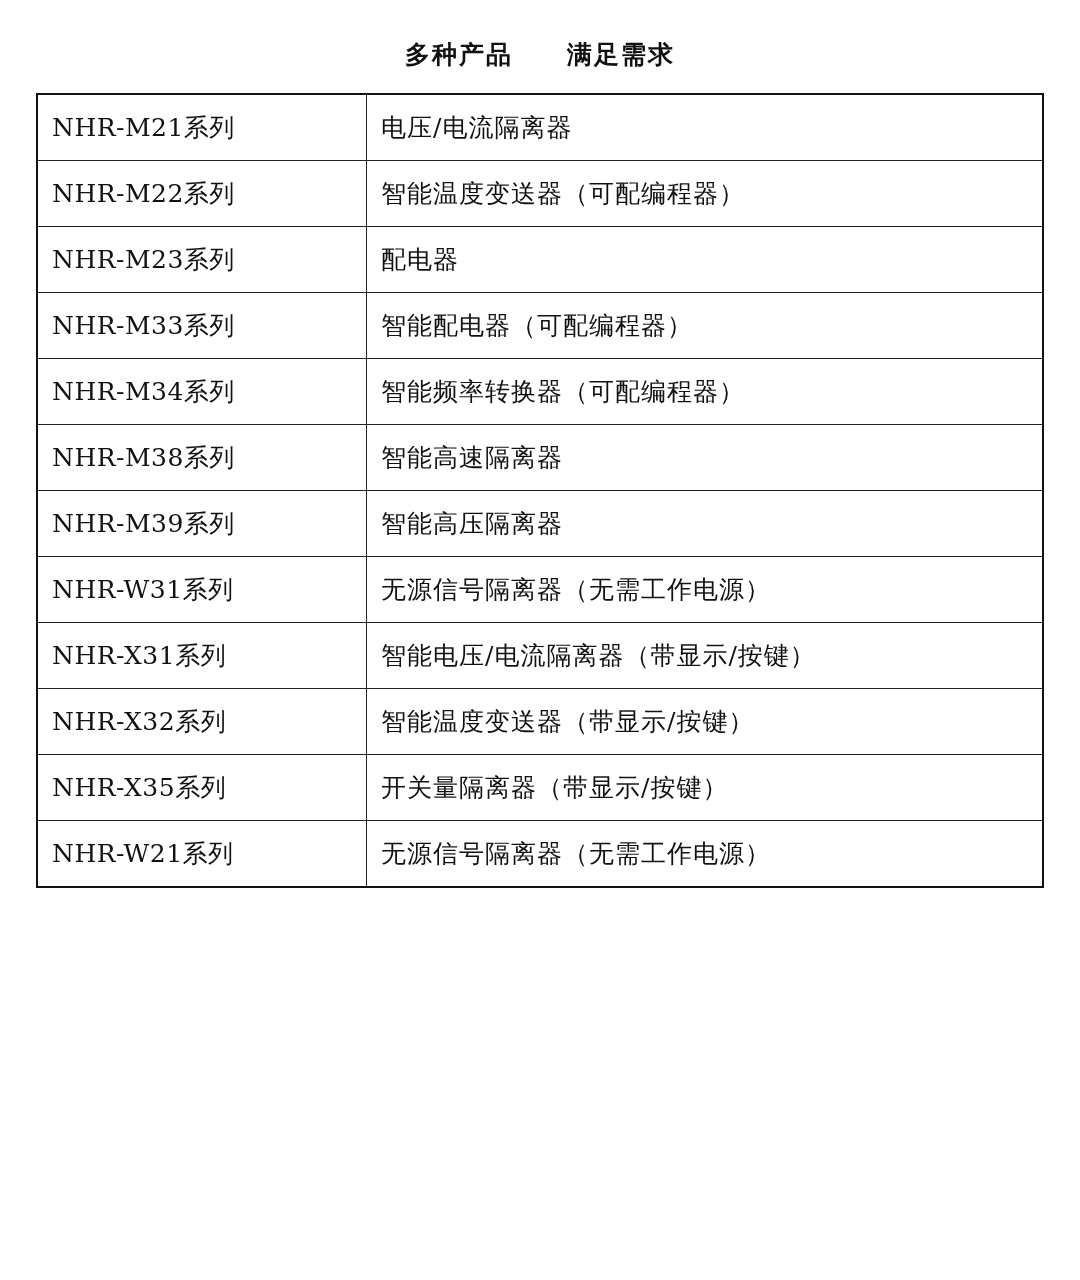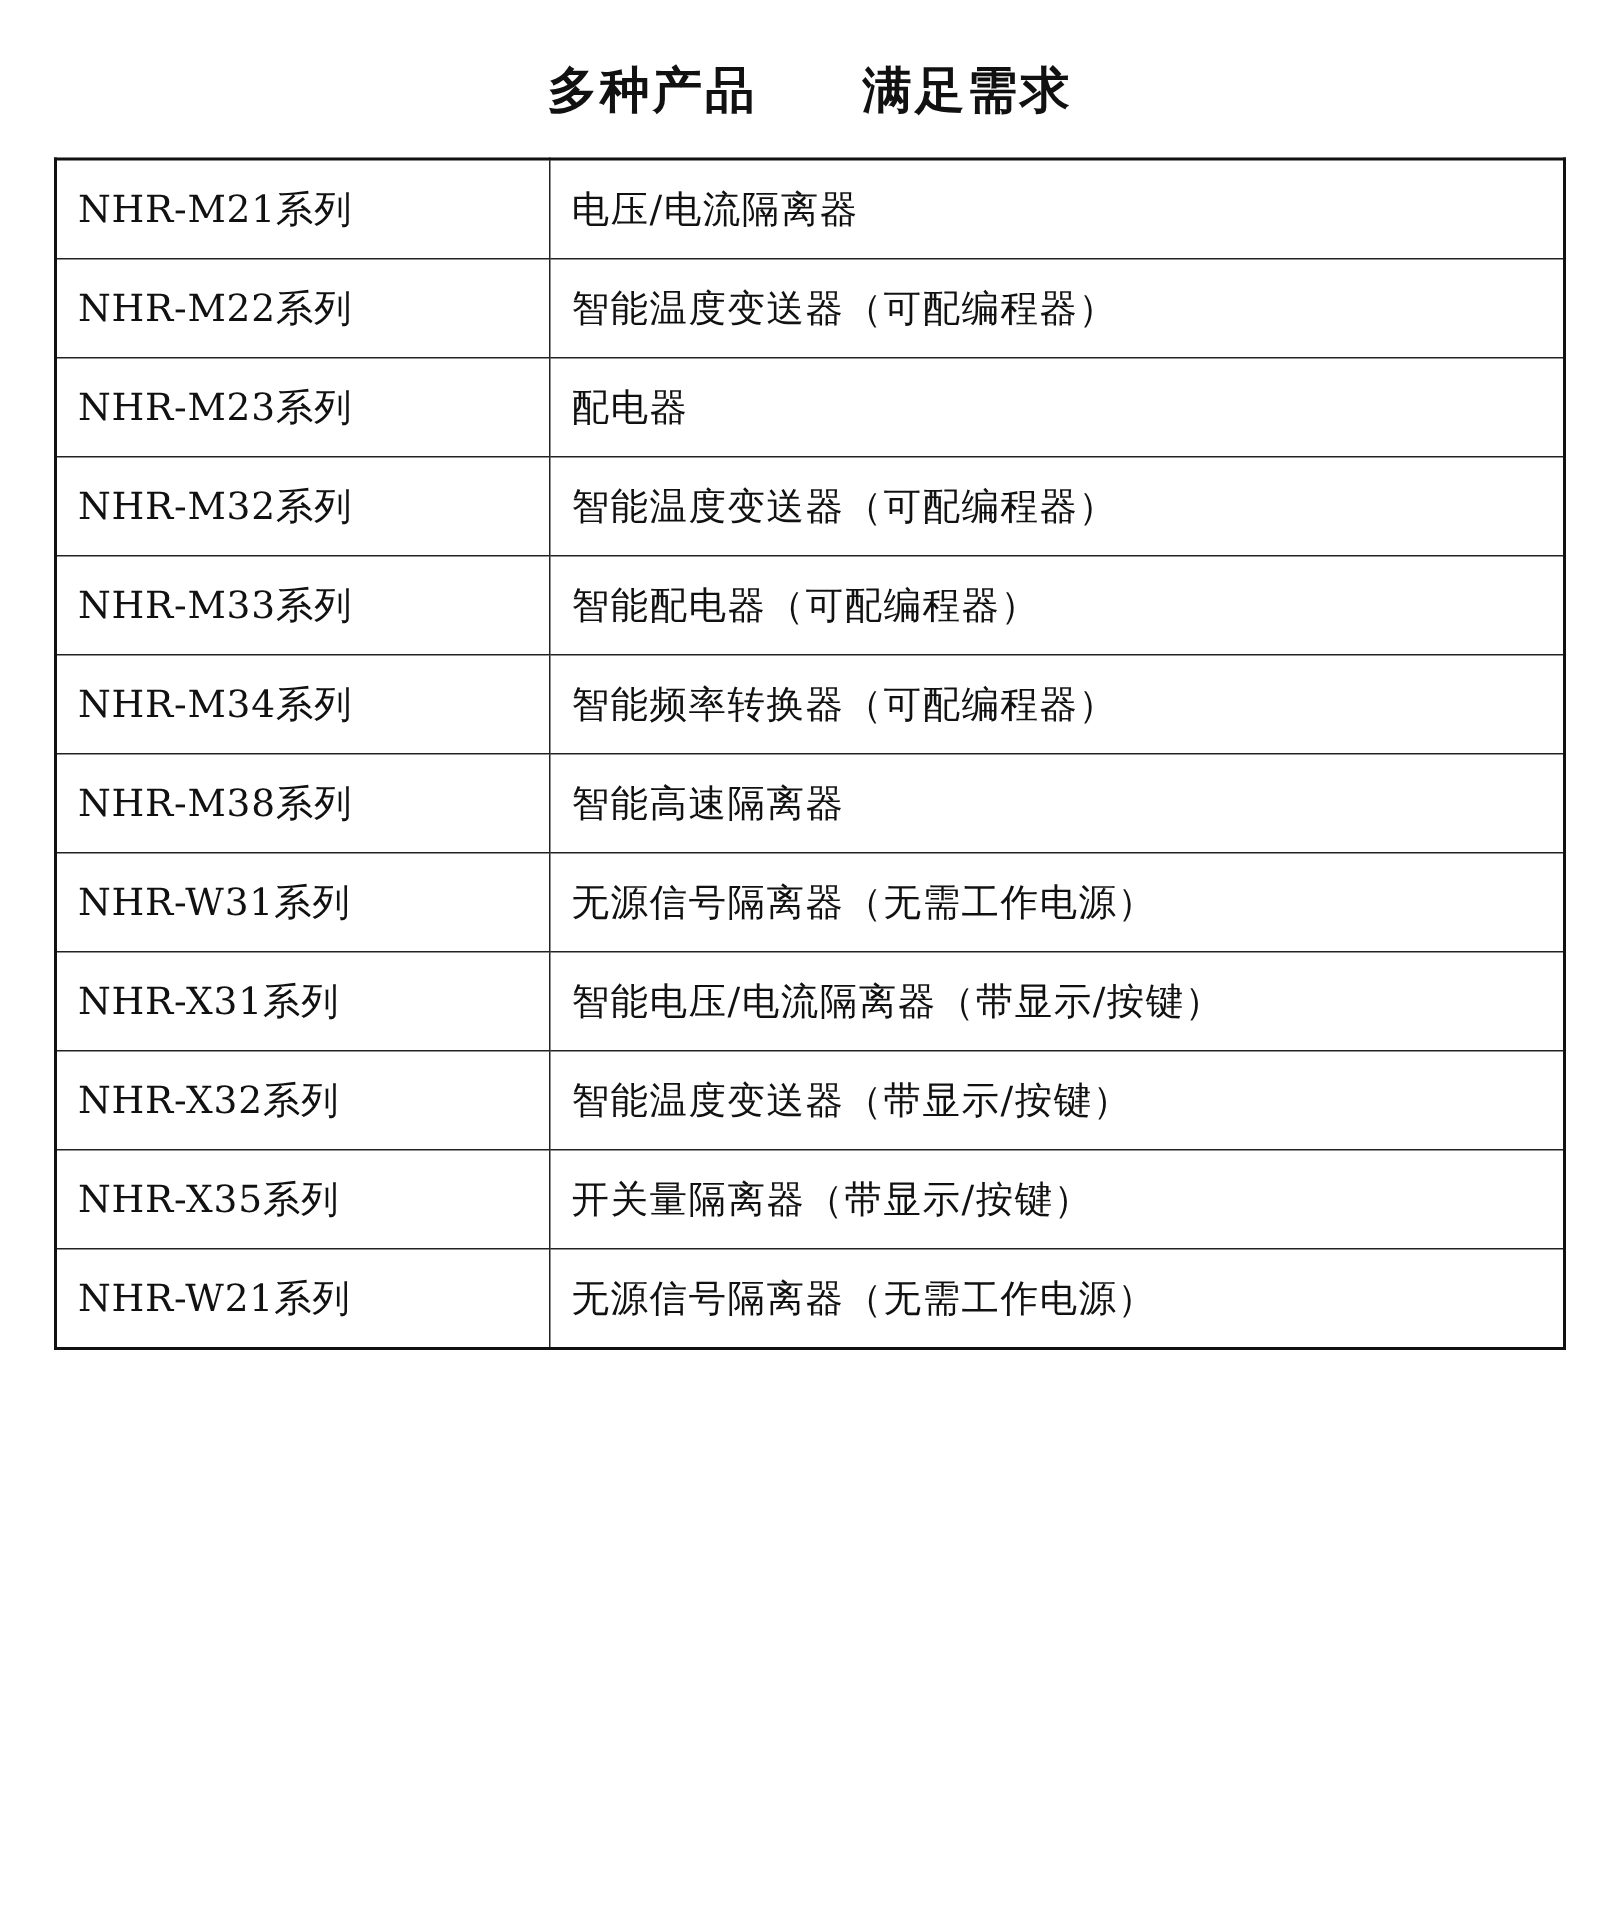--- a/index.html
+++ b/index.html
@@ -17,21 +17,21 @@
   .page {
     width: 1080px;
     height: 1280px;
     position: relative;
     box-sizing: border-box;
   }
   .title {
     text-align: center;
     font-family: "DejaVu Sans", "Liberation Sans", sans-serif;
     font-weight: bold;
-    font-size: 33px;
+    font-size: 25px;
     letter-spacing: 2px;
     color: #111111;
     padding-top: 38px;
     padding-bottom: 22px;
     white-space: pre;
   }
   .table-wrap {
     padding: 0 36px;
     box-sizing: border-box;
   }
@@ -75,34 +75,34 @@
           </tr>
           <tr>
             <td class="model">NHR-M22系列</td>
             <td class="desc">智能温度变送器（可配编程器）</td>
           </tr>
           <tr>
             <td class="model">NHR-M23系列</td>
             <td class="desc">配电器</td>
           </tr>
           <tr>
-            <td class="model">NHR-M32系列</td>
-            <td class="desc">智能温度变送器（可配编程器）</td>
-          </tr>
-          <tr>
             <td class="model">NHR-M33系列</td>
             <td class="desc">智能配电器（可配编程器）</td>
           </tr>
           <tr>
             <td class="model">NHR-M34系列</td>
             <td class="desc">智能频率转换器（可配编程器）</td>
           </tr>
           <tr>
             <td class="model">NHR-M38系列</td>
             <td class="desc">智能高速隔离器</td>
+          </tr>
+          <tr>
+            <td class="model">NHR-M39系列</td>
+            <td class="desc">智能高压隔离器</td>
           </tr>
           <tr>
             <td class="model">NHR-W31系列</td>
             <td class="desc">无源信号隔离器（无需工作电源）</td>
           </tr>
           <tr>
             <td class="model">NHR-X31系列</td>
             <td class="desc">智能电压/电流隔离器（带显示/按键）</td>
           </tr>
           <tr>

